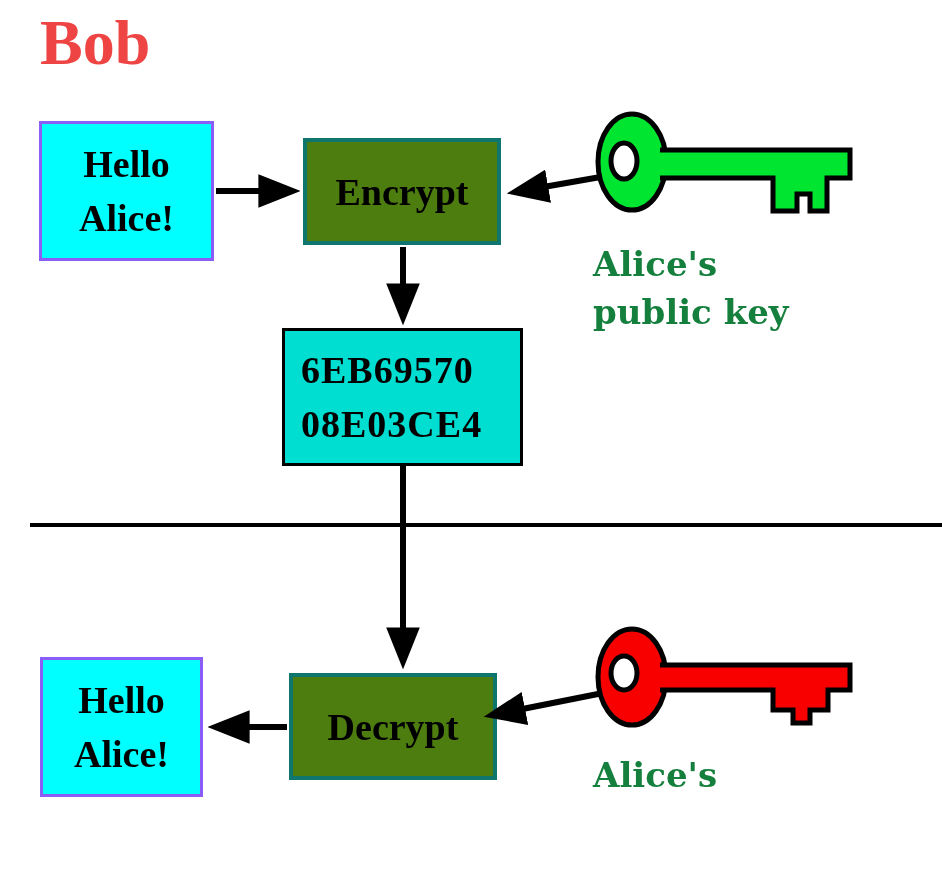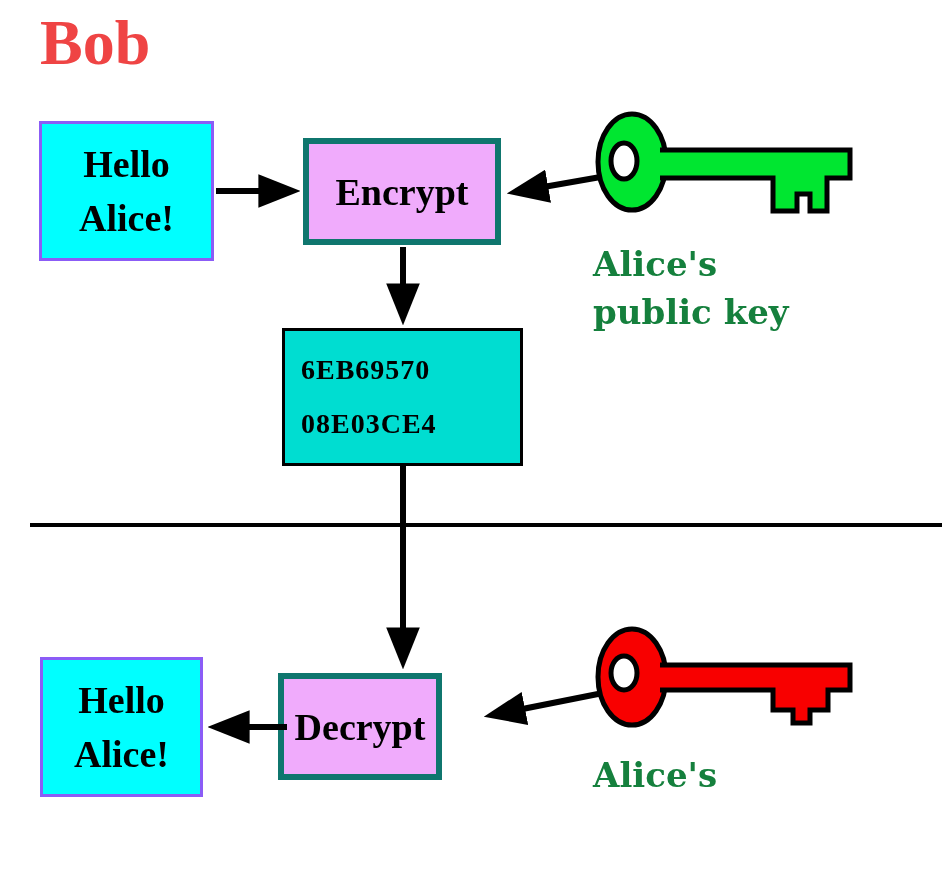--- a/index.html
+++ b/index.html
@@ -32,22 +32,22 @@
     display: flex;
     flex-direction: column;
     align-items: center;
     justify-content: center;
     font-weight: bold;
     color: #000;
     z-index: 1;
   }
   .box .boxline { line-height: 54px; white-space: nowrap; }
   .cyan   { background: #00ffff; border: 3px solid #8b5cf6; font-size: 38px; }
-  .teal   { background: #00ddd1; border: 3px solid #000;     font-size: 28px; align-items: flex-start; padding-left: 16px; letter-spacing: 1px; }
-  .yellow { background: #f0abfc; border: 6px solid #0f766e;     font-size: 38px; font-family: Liberation Serif, serif; }
+  .teal   { background: #00ddd1; border: 3px solid #000;     font-size: 38px; align-items: flex-start; padding-left: 16px; letter-spacing: 1px; }
+  .yellow { background: #4d7c0f; border: 4px solid #0f766e;     font-size: 38px; font-family: Liberation Serif, serif; }
   .keylabel {
     position: absolute;
     font-family: "DejaVu Serif", serif;
     font-weight: bold;
     font-size: 34px;
     line-height: 48px;
     color: #15803d;
     z-index: 1;
     white-space: nowrap;
   }
@@ -69,21 +69,21 @@
 
   <div class="box yellow" style="left:303px; top:138px; width:198px; height:107px;">
     <div class="boxline">Encrypt</div>
   </div>
 
   <div class="box teal" style="left:282px; top:328px; width:241px; height:138px;">
     <div class="boxline">6EB69570</div>
     <div class="boxline">08E03CE4</div>
   </div>
 
-  <div class="box yellow" style="left:278px; top:673px; width:164px; height:107px;">
+  <div class="box yellow" style="left:289px; top:673px; width:208px; height:107px;">
     <div class="boxline">Decrypt</div>
   </div>
 
   <div class="box cyan" style="left:40px; top:657px; width:163px; height:140px;">
     <div class="boxline">Hello</div>
     <div class="boxline">Alice!</div>
   </div>
 
   <div class="keylabel" style="left:593px; top:240px;">
     <div>Alice's</div>

